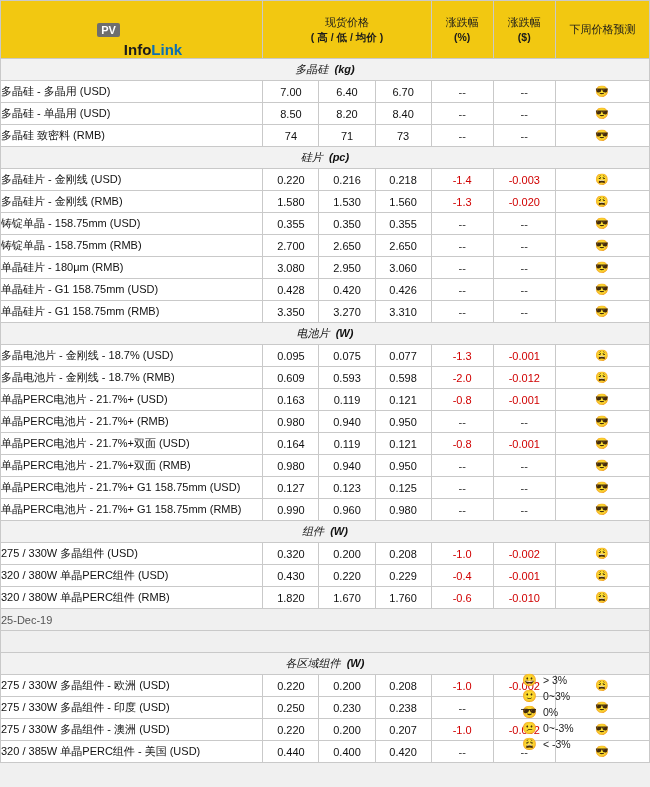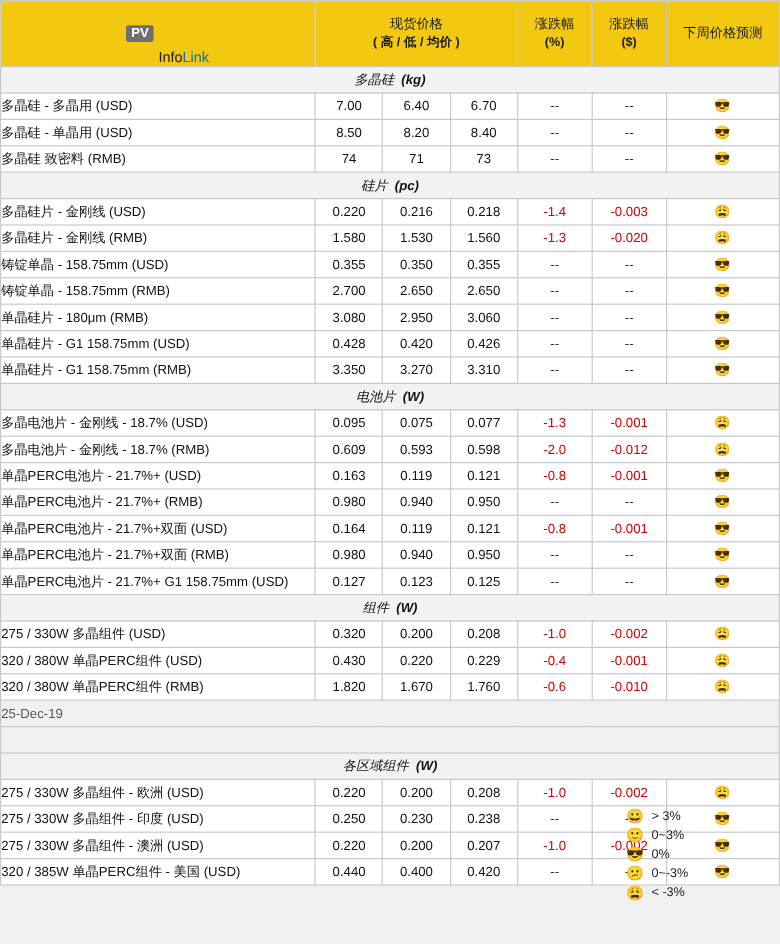--- a/index.html
+++ b/index.html
@@ -38,21 +38,21 @@
   col.c-usd  { width: 62px; }
   col.c-fore { width: 94px; }
 
   
   .hdr-logo-cell { background:#f2c811; border:1px solid #c9c9c9; }
   .logo-wrap { display:flex; align-items:center; justify-content:center; height:100%;padding-left:16px; }
   .logo-badge {
     background:#6e6e6e; color:#fff; font-weight:bold; font-size:11px;
     padding:1px 4px; border-radius:2px; margin-right:4px; letter-spacing:0px;
   }
-  .logo-text { font-weight:normal; font-size:12px; color:#1b1b1b;margin-top:40px; }
+  .logo-text { font-weight:bold; font-size:15px; color:#1b1b1b;margin-top:40px; }
   .logo-text .blue { color:#0b6fb4; }
   .hdr-cell {
     background:#f2c811; text-align:center; font-weight:bold; font-size:11.5px;
     line-height:1.35; color:#1b1b1b;
   }
   .hdr-sub { font-weight:bold; font-size:10.5px; }
 
   
   .section-row td {
     background:#f2f2f2; text-align:center; font-weight:bold; font-size:11.5px;font-style:italic;
@@ -276,20 +276,29 @@
         </tr>
         <tr>
           <td class="name">单晶PERC电池片 - 21.7%+ G1 158.75mm (USD)</td>
           <td class="num">0.127</td>
           <td class="num">0.123</td>
           <td class="num">0.125</td>
           <td class="pct dash">--</td>
           <td class="usd dash">--</td>
           <td class="fore">😎</td>
         </tr>
+        <tr>
+          <td class="name">单晶PERC电池片 - 21.7%+ G1 158.75mm (RMB)</td>
+          <td class="num">0.990</td>
+          <td class="num">0.960</td>
+          <td class="num">0.980</td>
+          <td class="pct dash">--</td>
+          <td class="usd dash">--</td>
+          <td class="fore">😎</td>
+        </tr>
         <tr class="section-row">
           <td colspan="7"><span>组件</span>&nbsp;&nbsp;<span class="unit">(W)</span></td>
         </tr>
         <tr>
           <td class="name">275 / 330W 多晶组件 (USD)</td>
           <td class="num">0.320</td>
           <td class="num">0.200</td>
           <td class="num">0.208</td>
           <td class="pct neg">-1.0</td>
           <td class="usd neg">-0.002</td>

